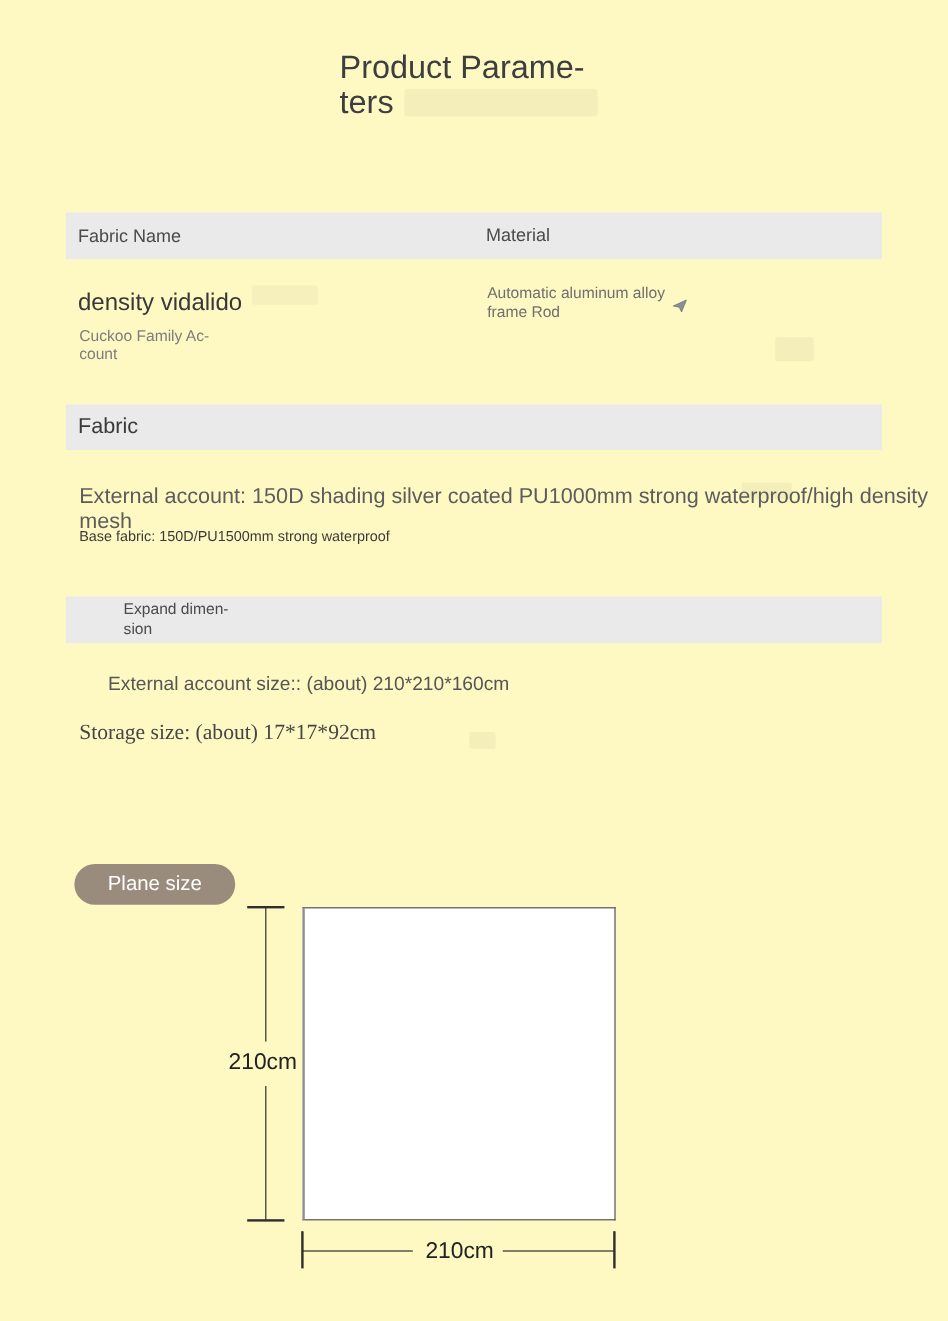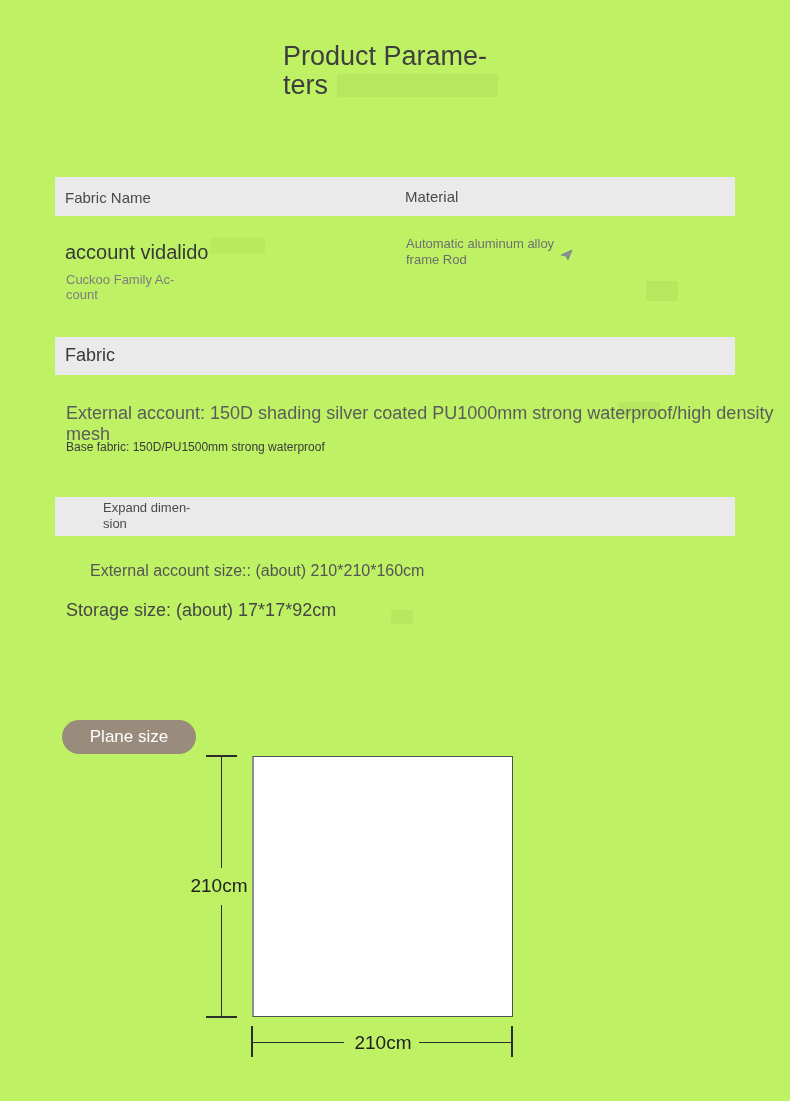--- a/index.html
+++ b/index.html
@@ -1,17 +1,17 @@
 <!DOCTYPE html>
 <html><head>
 <meta charset="utf-8">
 <style>
   html,body{margin:0;padding:0;background:#ffffff;}
   body{font-family:"Liberation Sans","DejaVu Sans",sans-serif;color:#333;}
-  .canvas{position:relative;width:790px;height:1101px;background:#bef264;overflow:hidden;}
+  .canvas{position:relative;width:790px;height:1101px;background:#fef9c3;overflow:hidden;}
   .abs{position:absolute;}
   .ml{white-space:pre-line;}
 
   .page-title{left:283px;top:42px;width:240px;font-size:27px;line-height:29px;color:#3e3e3e;}
 
   .bar{left:55px;width:680px;background:#eaeaea;}
   .bar1{top:177px;height:39px;}
   .bar-label{font-size:15px;color:#4a4a4a;}
   .hdr-left{left:65px;top:189px;}
   .hdr-right{left:405px;top:188px;}
@@ -23,21 +23,21 @@
   .cursor{left:558px;top:246px;width:16px;height:16px;}
 
   .bar2{top:337px;height:38px;}
   .fabric-label{left:65px;top:345px;font-size:18px;color:#3a3a3a;text-align:right;}
   .fabric-line1{left:66px;top:403px;font-size:18px;color:#5c5c5c;}
   .fabric-line2{left:66px;top:440px;font-size:12px;color:#3a3a3a;}
 
   .bar3{top:497px;height:39px;}
   .expand-label{left:66px;top:500px;font-size:13px;line-height:16px;color:#4a4a4a;margin-left:37px;}
   .expand-line1{left:66px;top:562px;font-size:16px;color:#555555;margin-left:24px;}
-  .expand-line2{left:66px;top:600px;font-size:18px;color:#464646;}
+  .expand-line2{left:66px;top:600px;font-size:18px;color:#464646;font-family:Liberation Serif, serif;}
 
   .pill{left:62px;top:682px;width:134px;height:34px;border-radius:17px;
         display:flex;align-items:center;justify-content:center;}
   .pill span{color:#ffffff;font-size:17px;}
 
   
   .sq{left:252px;top:756px;width:258px;height:259px;background:#fff;
       border:1px solid #525252;border-left:2px solid #8e8e8e;}
   .dimline{background:#2e2e2e;}
   .vcap-top{left:206px;top:755px;width:31px;height:2px;}
@@ -69,21 +69,21 @@
   <div class="abs wm wm4"></div>
   <div class="abs wm wm5"></div>
 
   <div class="abs page-title ml">Product Parame-
 ters</div>
 
   <div class="abs bar bar1"></div>
   <div class="abs bar-label hdr-left">Fabric Name</div>
   <div class="abs bar-label hdr-right">Material</div>
 
-  <div class="abs pn-primary">account vidalido</div>
+  <div class="abs pn-primary">density vidalido</div>
   <div class="abs pn-secondary ml">Cuckoo Family Ac-
 count</div>
   <div class="abs mat-secondary ml">Automatic aluminum alloy
 frame Rod</div>
   <span class="abs cursor">
     <svg width="16" height="16" viewBox="0 0 16 16">
       <path d="M14 4 L3 9 L8 10 L10 14 Z" fill="#8a8f9a" stroke="#6b7078" stroke-width="0.6"></path>
     </svg>
   </span>
 

